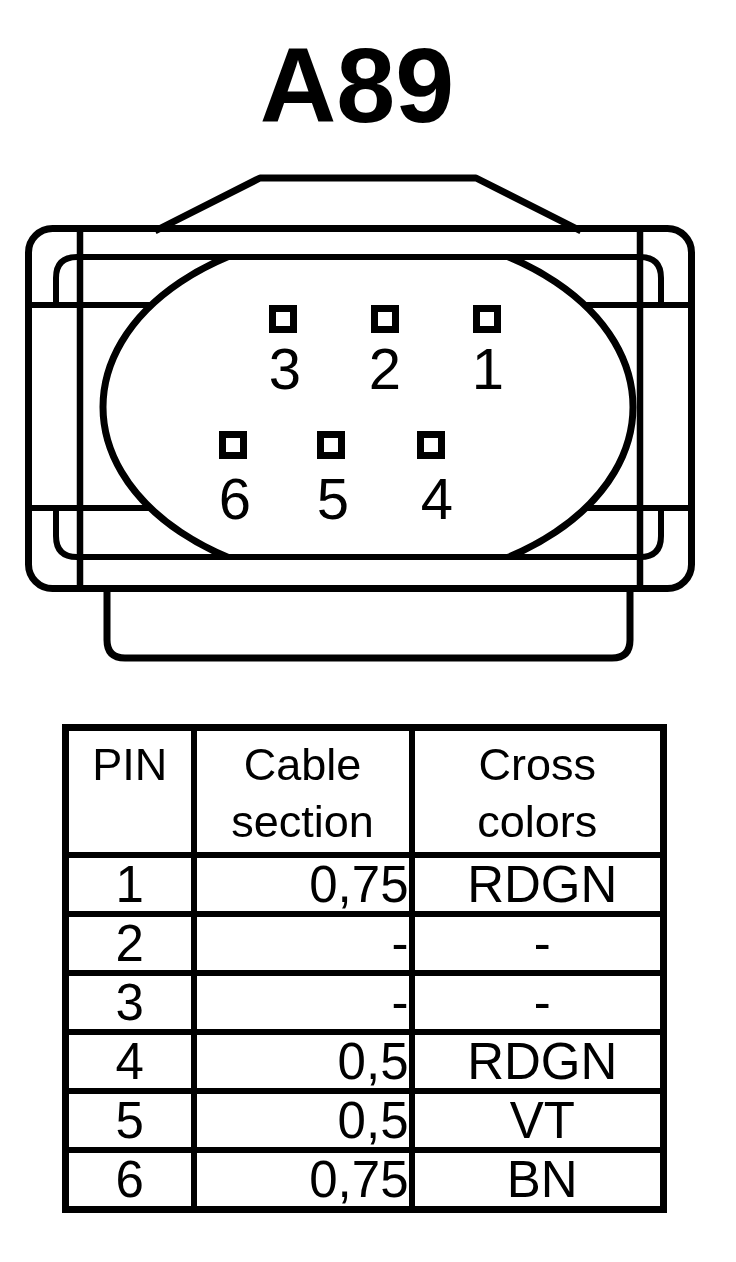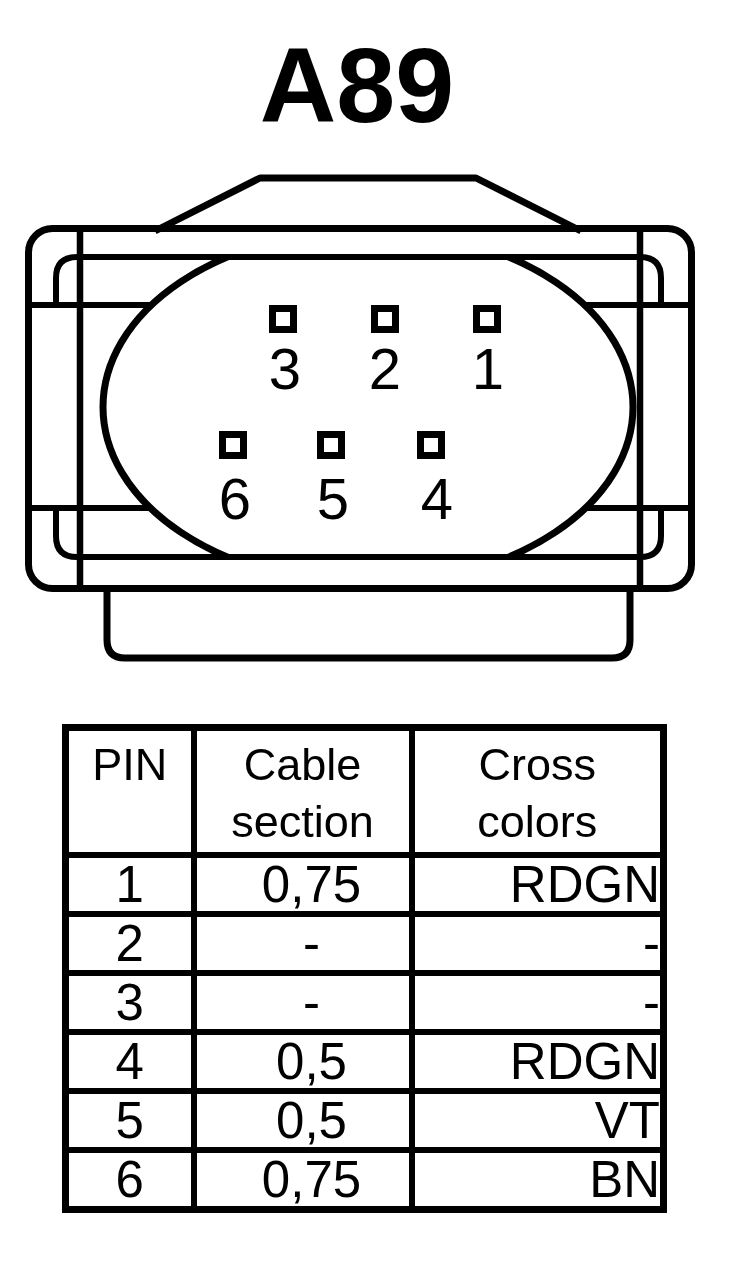--- a/index.html
+++ b/index.html
@@ -17,22 +17,22 @@
   .pin-table{border-width:7px;}
   .pin-table th{
     height:116px;font-size:45px;line-height:57px;font-weight:normal;
     text-align:center;vertical-align:top;padding:5px 0 0 0;
   }
   .pin-table td{
     height:53px;font-size:51px;line-height:53px;
     vertical-align:middle;padding:0;
   }
   .pin-table td.c-pin{text-align:center;}
-  .pin-table td.c-cross{text-align:center;padding-left:18px;}
-  .pin-table td.c-color{text-align:right;padding-left:10px;}
+  .pin-table td.c-cross{text-align:right;padding-left:18px;}
+  .pin-table td.c-color{text-align:center;padding-left:10px;}
 </style>
 </head>
 <body>
 
 <div id="stage">
 
   <svg id="connector-svg" width="736" height="700" viewBox="0 0 736 700">
     <defs>
       <clipPath id="innerClip">
         <rect x="59" y="260" width="599" height="294" rx="18"></rect>

